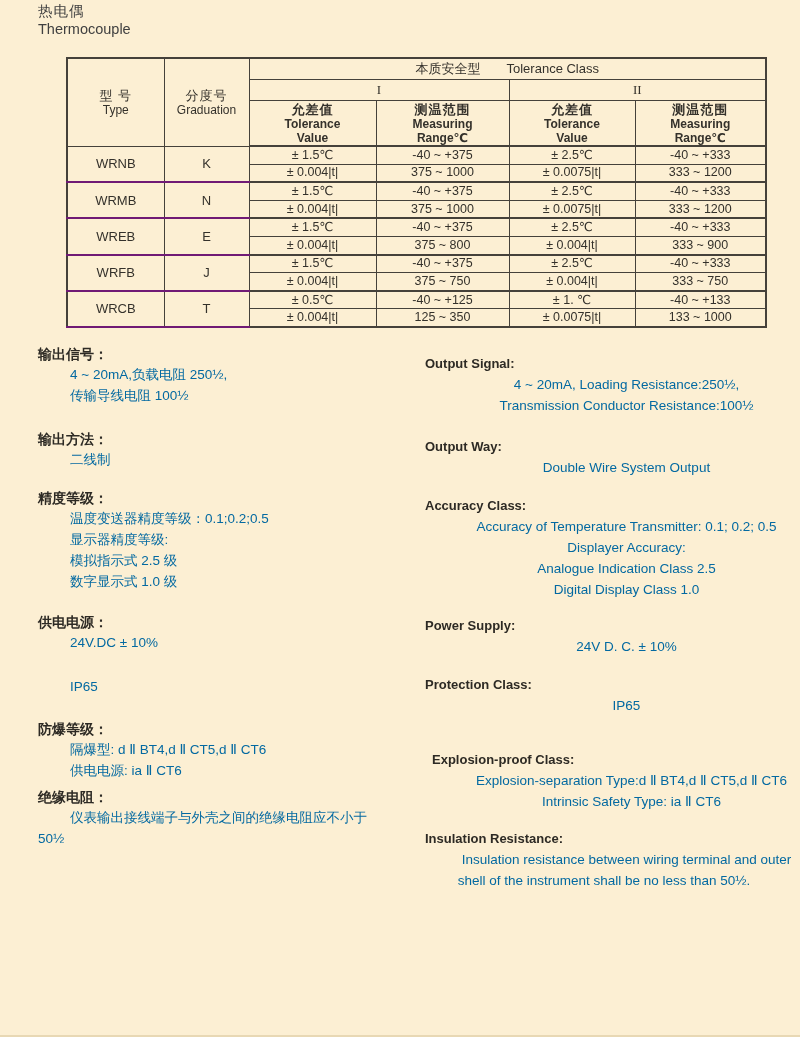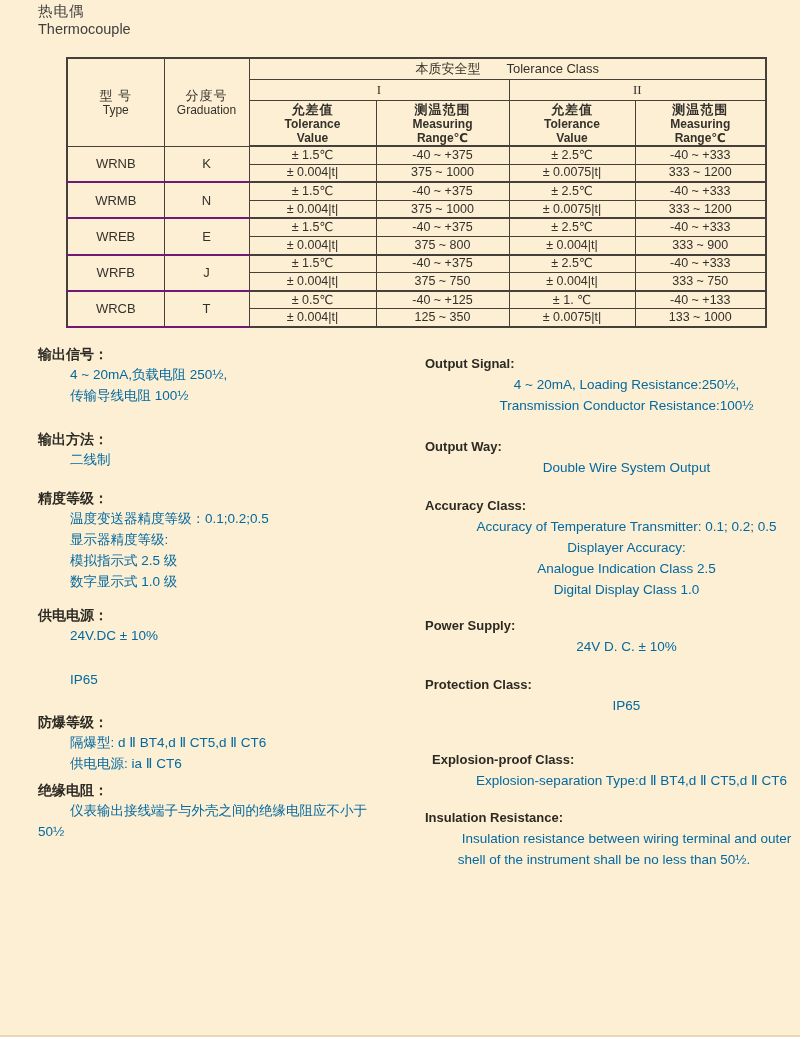--- a/index.html
+++ b/index.html
@@ -65,21 +65,21 @@
     color:#0369a1;
   }
   .spec-col-right .sec-line{padding-left:45px;text-align:center;}
   .spec-col-right .sec-explosion .sec-line{padding-left:55px;}
   .spec-col-right .sec-explosion .sec-heading{padding-left:22px;}
   .sec-line.noindent{padding-left:0 !important;}
 
   
   .spec-col-left .sec-output-way{margin-top:23px;}
   .spec-col-left .sec-accuracy{margin-top:18px;}
-  .spec-col-left .sec-power{margin-top:13px;}
+  .spec-col-left .sec-power{margin-top:20px;}
   .spec-col-left .sec-protection{margin-top:23px;}
   .spec-col-left .sec-explosion{margin-top:22px;}
   .spec-col-left .sec-insulation{margin-top:6px;}
 
   
   .spec-col-right .sec-output-way{margin-top:21px;}
   .spec-col-right .sec-accuracy{margin-top:18px;}
   .spec-col-right .sec-power{margin-top:16px;}
   .spec-col-right .sec-protection{margin-top:18px;}
   .spec-col-right .sec-explosion{margin-top:34px;}
@@ -283,20 +283,21 @@
     <div class="sec-heading">Power Supply:</div>
     <div class="sec-line">24V D. C. ± 10%</div>
   </div>
   <div class="sec sec-protection">
     <div class="sec-heading">Protection Class:</div>
     <div class="sec-line">IP65</div>
   </div>
   <div class="sec sec-explosion">
     <div class="sec-heading">Explosion-proof Class:</div>
     <div class="sec-line">Explosion-separation Type:d Ⅱ BT4,d Ⅱ CT5,d Ⅱ CT6</div>
+    <div class="sec-line">Intrinsic Safety Type: ia Ⅱ CT6</div>
   </div>
   <div class="sec sec-insulation">
     <div class="sec-heading">Insulation Resistance:</div>
     <div class="sec-line">Insulation resistance between wiring terminal and outer</div>
     <div class="sec-line noindent">shell of the instrument shall be no less than 50½.</div>
   </div>
 </div>
 
 <div class="abs bottom-edge"></div>
 

